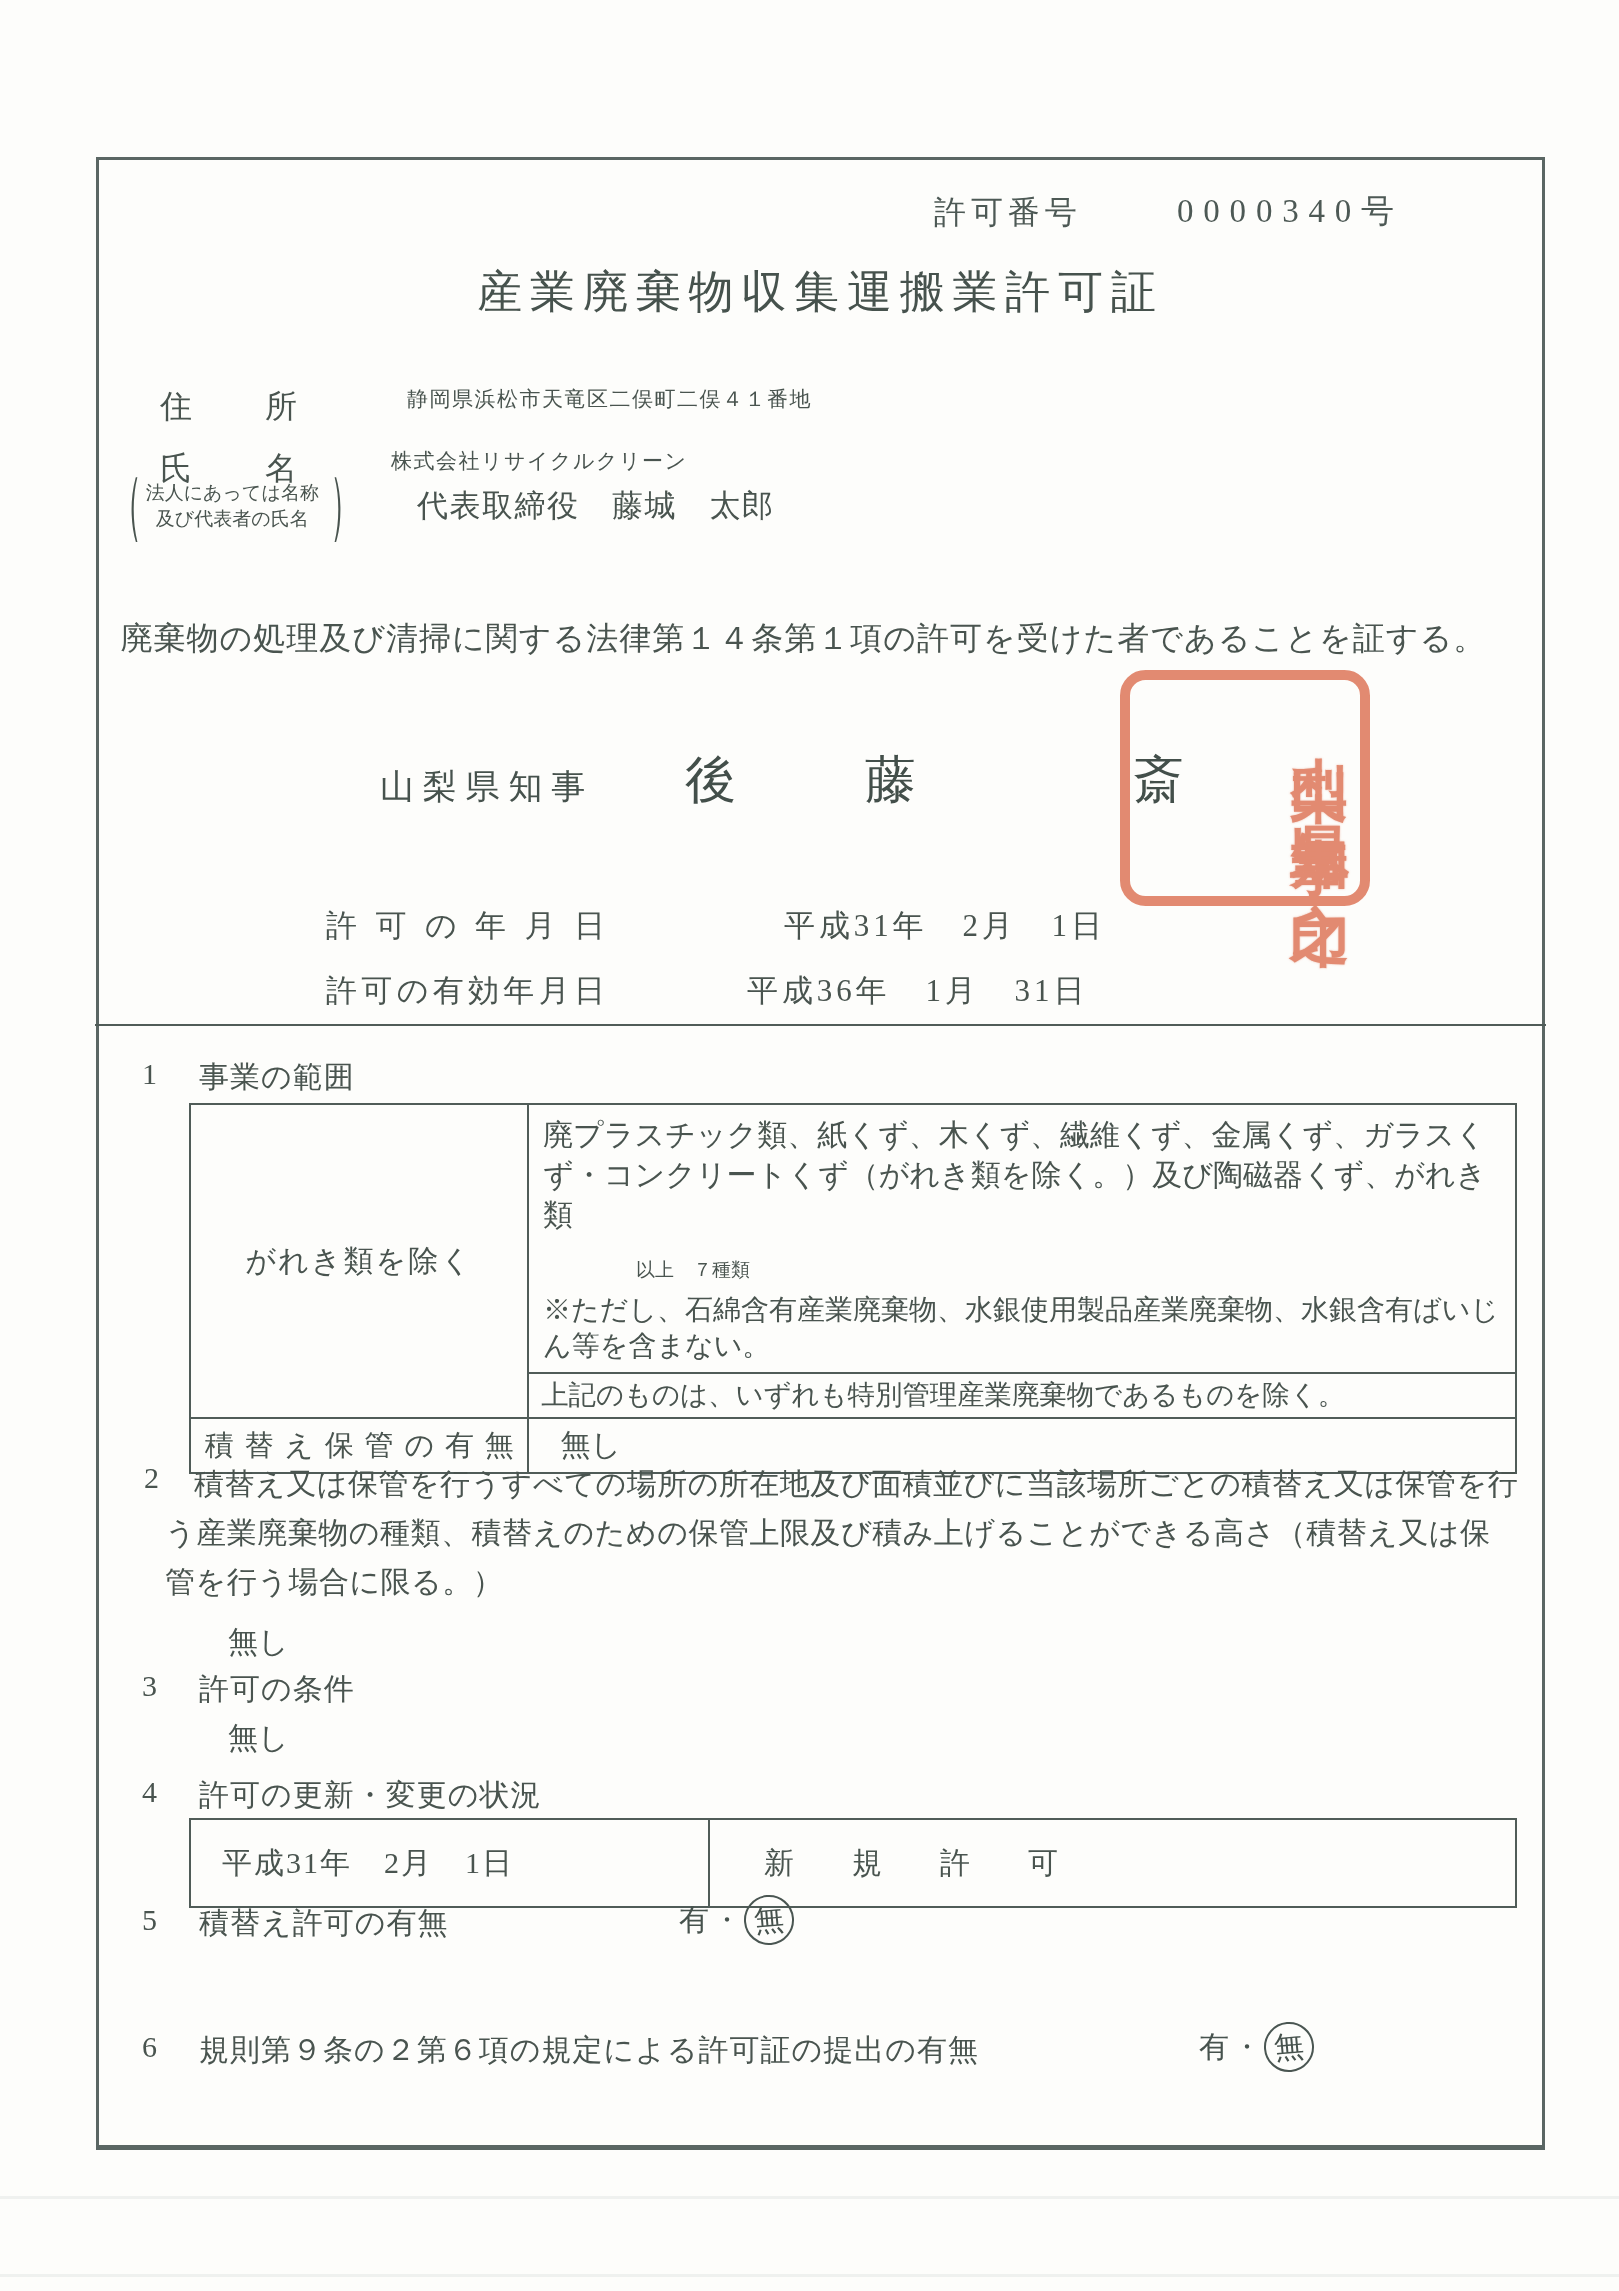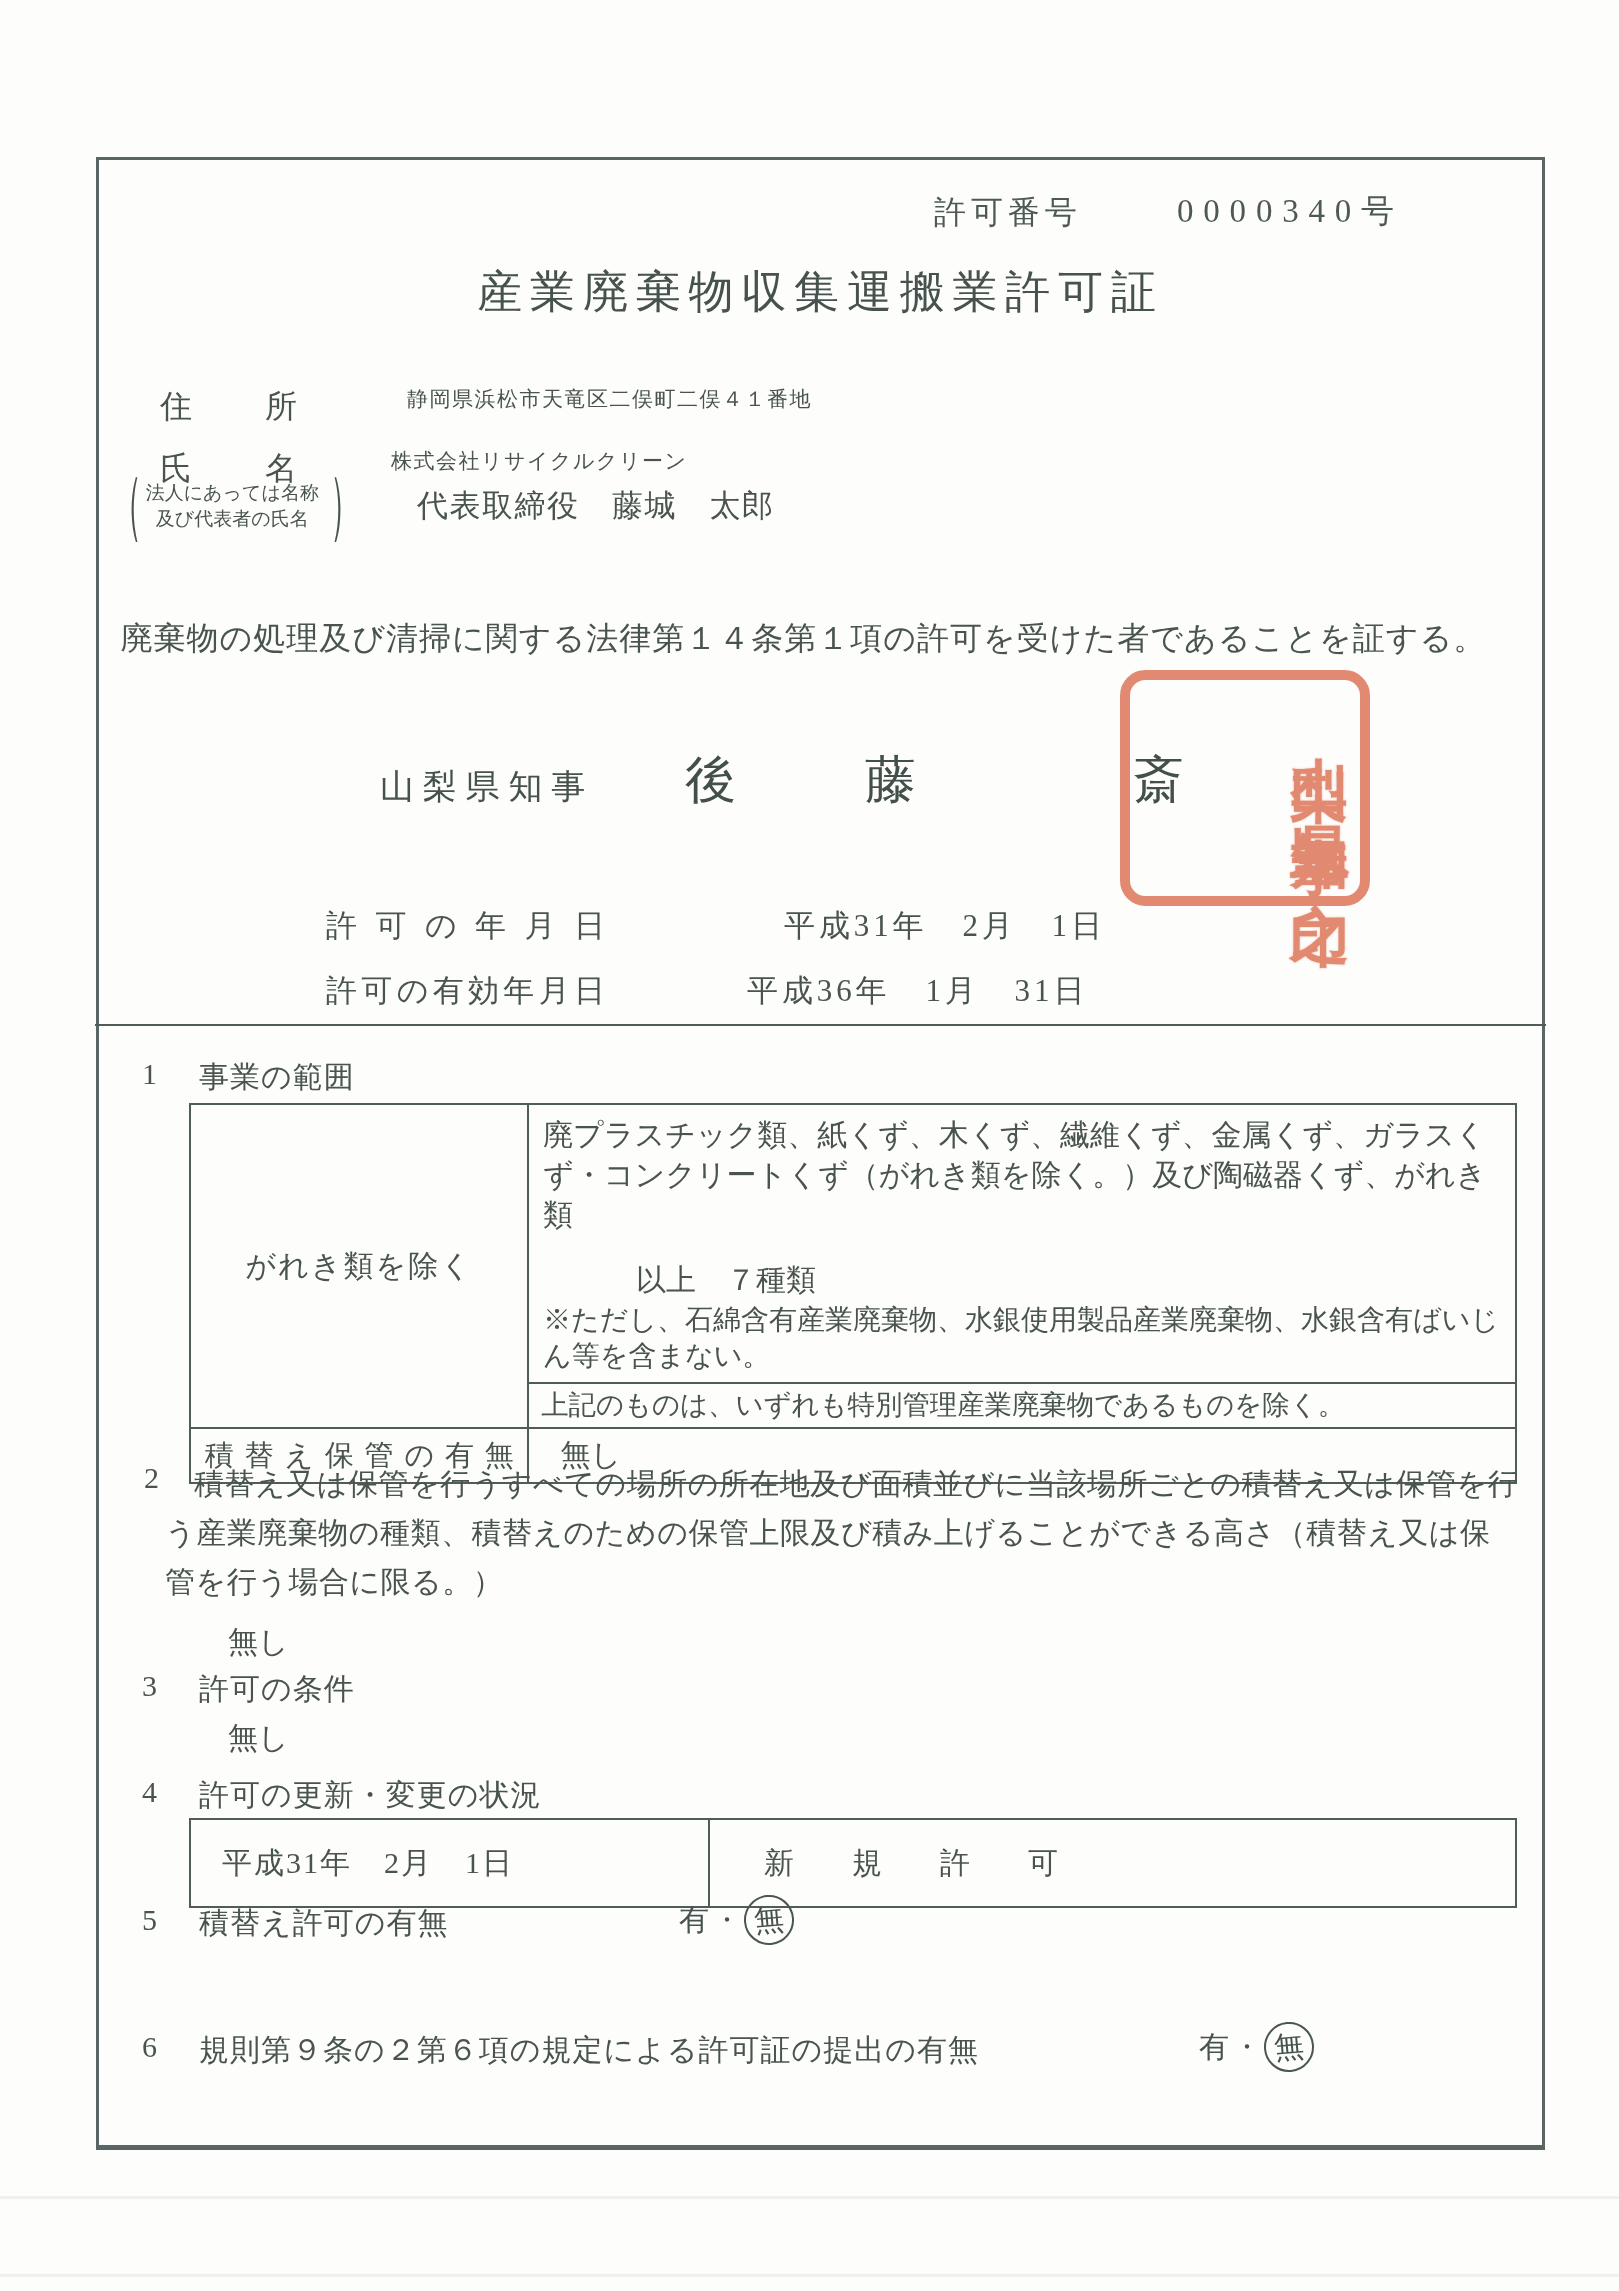--- a/index.html
+++ b/index.html
@@ -56,21 +56,21 @@
   .sec-no{position:absolute;left:43px;font-size:30px;}
   .sec-title{position:absolute;left:100px;font-size:30px;letter-spacing:1px;white-space:nowrap;}
   .none-val{font-size:30px;}
   
   .t1{left:90px;top:943px;width:1328px;border-collapse:collapse;}
   .t1 td{border:2.5px solid #505c58;vertical-align:middle;}
   .t1 .c-label{width:309px;text-align:center;font-size:30px;letter-spacing:2px;color:#49544f;}
   .t1 .c-label-j{width:309px;padding:0 13.7px;}
   .t1 .c-label-j span{display:block;width:100%;font-size:29px;text-align:justify;text-align-last:justify;color:#49544f;font-family:Liberation Serif, serif;}
   .types-cell{padding:9.8px 11.8px 7.8px 13.7px;font-size:30px;line-height:40px;color:#49544f;word-break:break-all;}
-  .types-total{margin-top:25px;padding-left:93px;font-size:30px;}
+  .types-total{margin-top:15px;padding-left:93px;font-size:19px;}
   .types-note{font-size:28px;line-height:36px;margin-top:2px;}
   .excl-cell{padding:3.9px 11.8px;font-size:27.4px;color:#49544f;}
   .row2-val{padding:5.9px 11.8px 5.9px 31px;font-size:30px;color:#49544f;}
   
   .s2-text{left:66px;top:1299px;width:1355px;font-size:30px;line-height:49px;letter-spacing:0.5px;word-break:break-all;text-indent:29px;color:#49544f;}
   .s2-no{left:45px;top:1301px;font-size:30px;}
   .s2-none{left:129px;top:1462px;font-size:30px;}
   .s3-row{top:1509px;}
   .s3-none{left:129px;top:1558px;font-size:30px;}
   .s4-row{top:1615px;}

